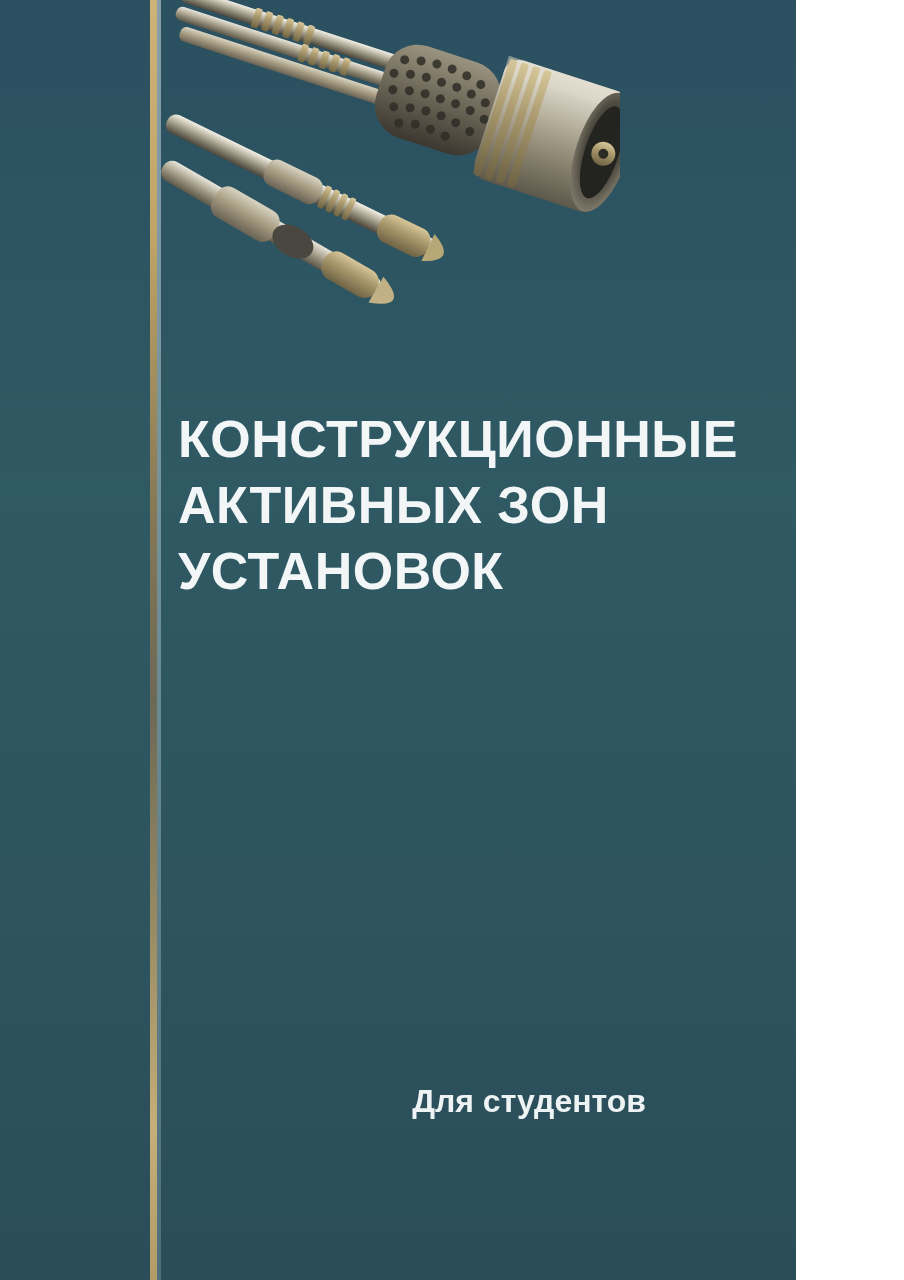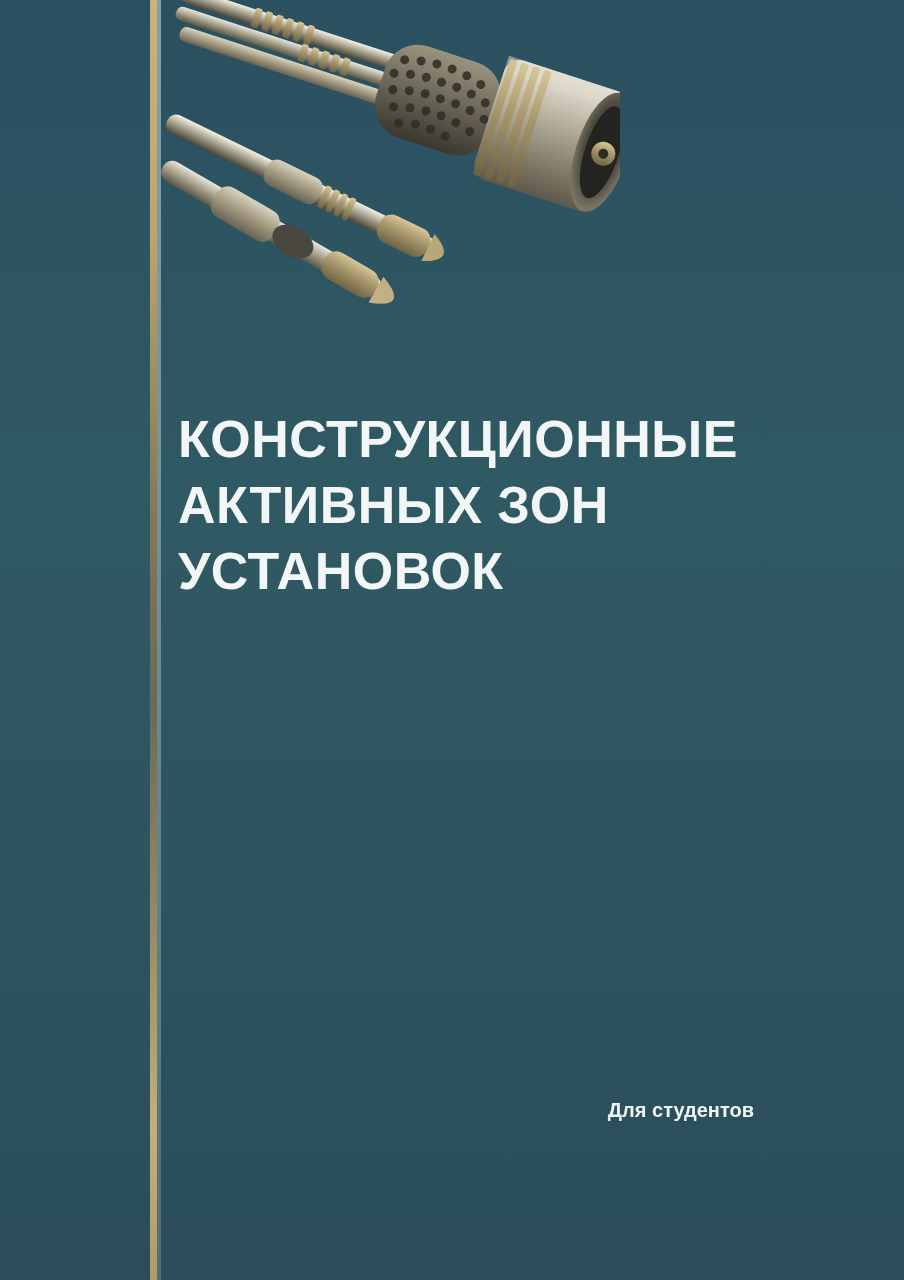--- a/index.html
+++ b/index.html
@@ -7,21 +7,21 @@
     margin: 0;
     padding: 0;
     background: #ffffff;
   }
   body {
     font-family: "Liberation Sans", sans-serif;
   }
 
   #cover {
     position: relative;
-    width: 904px;
+    width: 796px;
     height: 1280px;
     overflow: hidden;
     background: #2e5560;
     
     background-image:
       linear-gradient(180deg, #2b5060 0%, #2f5963 38%, #2d545f 70%, #2a4d59 100%);
   }
 
   
   .stripe {
@@ -78,21 +78,21 @@
 
   
   .audience {
     position: absolute;
     right: 150px;
     bottom: 155px;
     text-align: right;
     color: #eef3f4;
   }
   .audience-line {
-    font-size: 20px;
+    font-size: 32px;
     font-weight: 600;
     line-height: 1.5;
     white-space: nowrap;
   }
 </style>
 </head>
 <body>
 
 <div id="cover">
 

